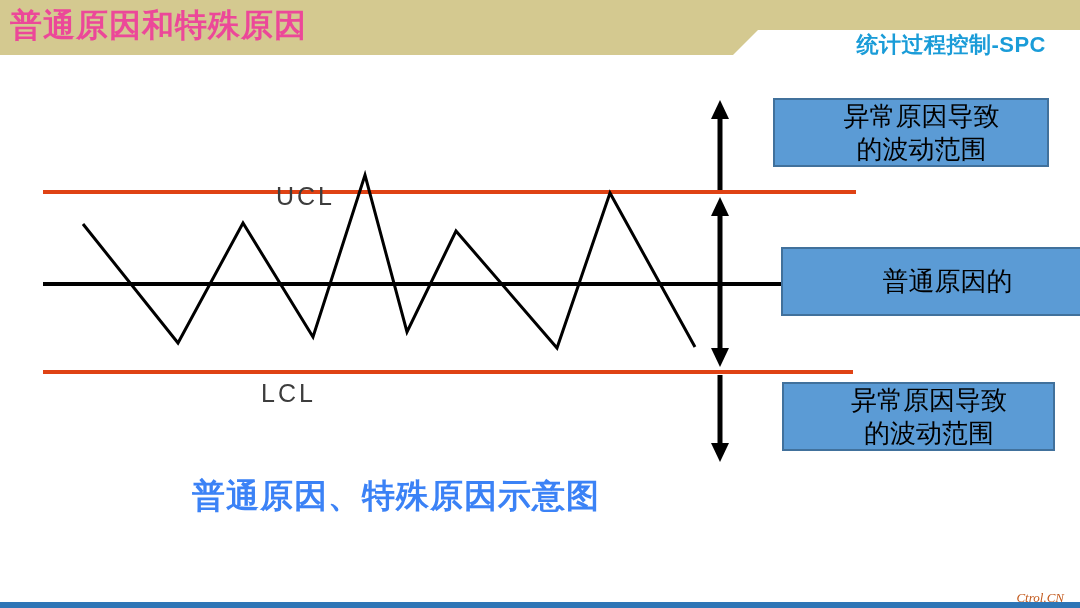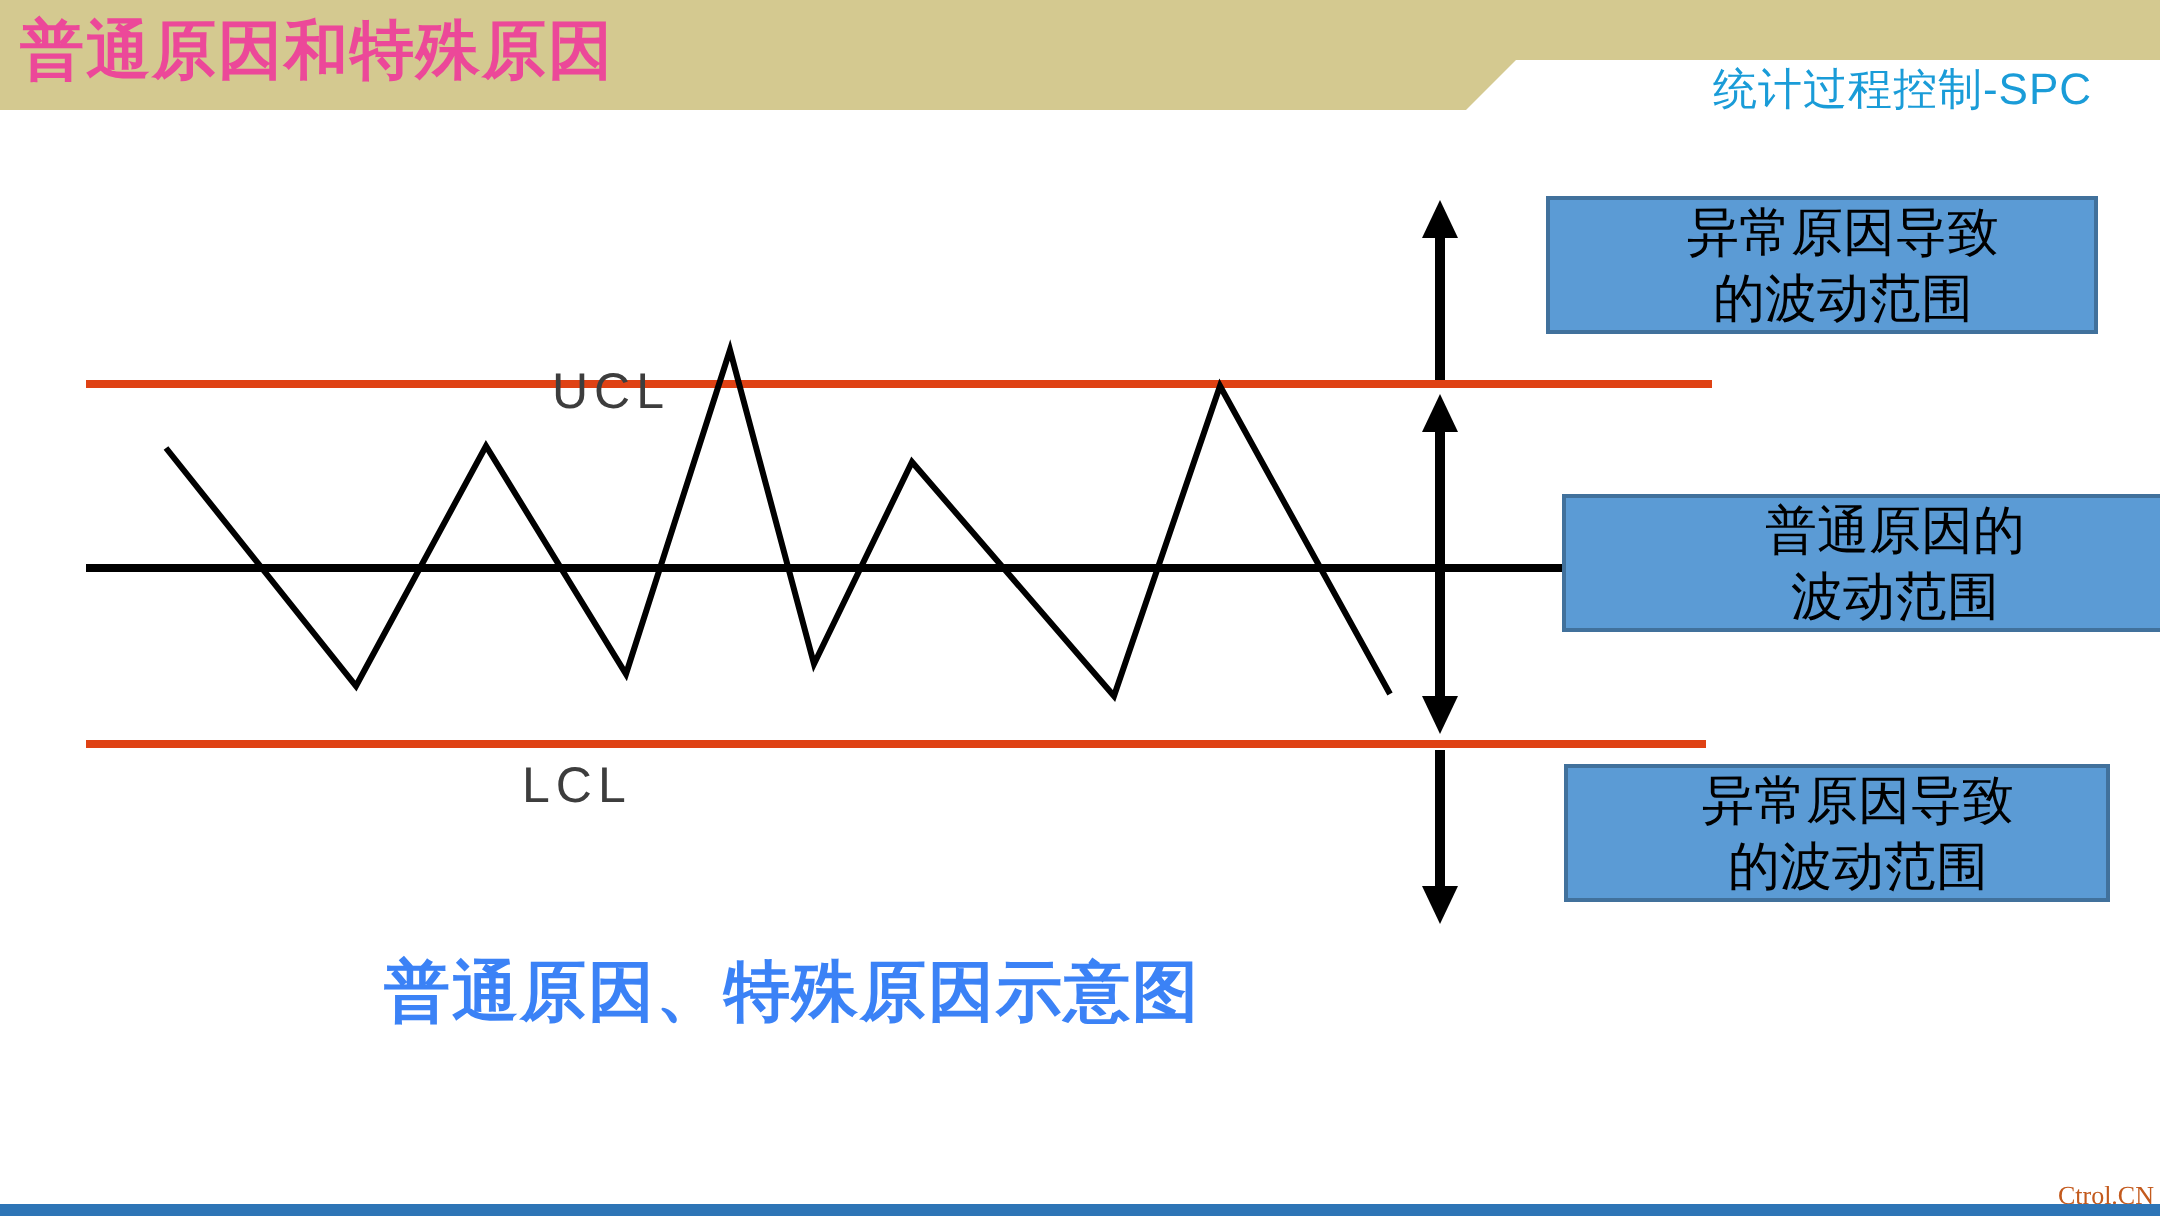--- a/index.html
+++ b/index.html
@@ -27,21 +27,21 @@
     background:var(--banner-color);
     clip-path:polygon(0 0,1080px 0,1080px 30px,758px 30px,733px 55px,0 55px);
   }
   .title{
     position:absolute;left:10px;top:7px;margin:0;
     font-size:32px;font-weight:bold;color:#ec4899;
     letter-spacing:1px;line-height:36px;
   }
   .subtitle{
     position:absolute;right:34px;top:30px;
-    font-size:22px;font-weight:normal;color:var(--subtitle-color);
+    font-size:22px;font-weight:bold;color:var(--subtitle-color);
     letter-spacing:0.5px;
   }
 
   
   .diagram{position:absolute;left:0;top:0;width:1080px;height:608px;}
   .limit-line{stroke:var(--limit-color);stroke-width:4;}
   .center-line{stroke:var(--center-color);stroke-width:4;}
   .zigzag{fill:none;stroke:#000;stroke-width:3;stroke-linejoin:miter;}
   .arrow-shaft{stroke:#000;stroke-width:5;}
   .arrow-head{fill:#000;stroke:none;}
@@ -63,23 +63,23 @@
   }
   .range-box.box1{left:773px;top:98px;width:276px;height:69px;}
   .range-box.box2{left:781px;top:247px;width:312px;height:69px;}
   .range-box.box3{left:782px;top:382px;width:273px;height:69px;}
 
   .caption{
     position:absolute;left:192px;top:474px;
     font-size:33px;font-weight:bold;color:#3b82f6;letter-spacing:1px;
   }
   .watermark{
-    position:absolute;right:3px;top:590px;
+    position:absolute;right:16px;top:590px;
     font-family:"Liberation Serif","DejaVu Serif",serif;
-    font-size:13px;color:var(--watermark-color);
+    font-size:13px;color:var(--watermark-color);font-style:italic;
   }
   .bottom-bar{
     position:absolute;left:0;bottom:0;width:100%;height:6px;
     background:var(--bar-color);
   }
 </style>
 </head>
 <body>
 
 <div class="slide">
@@ -111,21 +111,20 @@
 
   <div class="limit-label ucl">UCL</div>
   <div class="limit-label lcl">LCL</div>
 
   <div class="range-box box1">
     <span>异常原因导致</span>
     <span>的波动范围</span>
   </div>
   <div class="range-box box2">
     <span>普通原因的</span>
-    <span>波动范围</span>
   </div>
   <div class="range-box box3">
     <span>异常原因导致</span>
     <span>的波动范围</span>
   </div>
 
   <div class="caption">普通原因、特殊原因示意图</div>
 
   <div class="watermark">Ctrol.CN</div>
   <div class="bottom-bar"></div>

